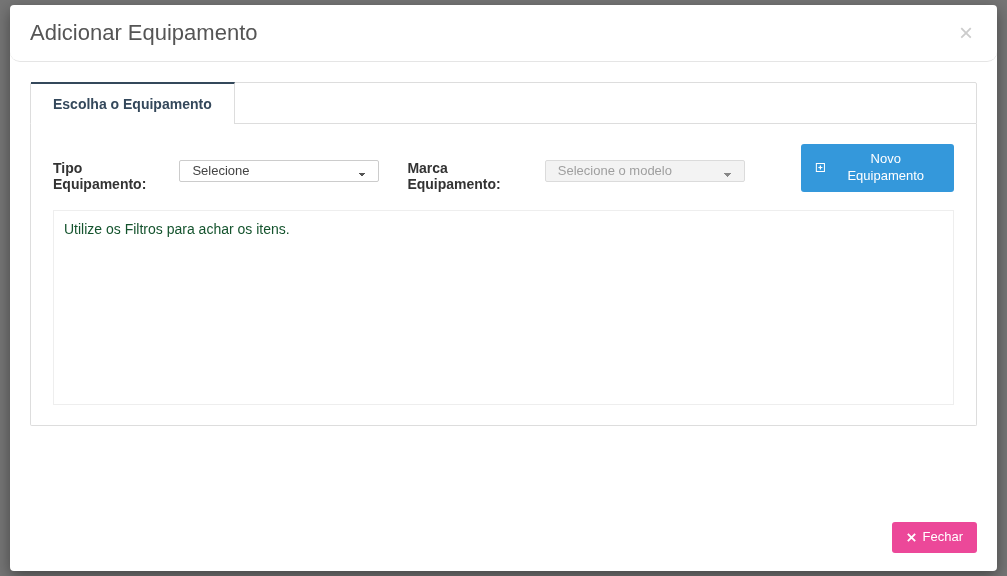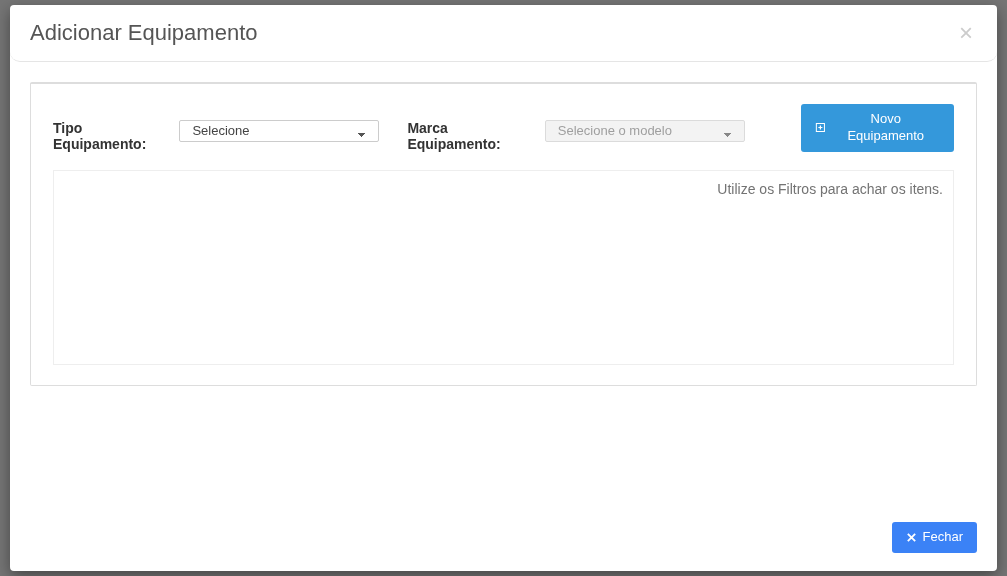--- a/index.html
+++ b/index.html
@@ -131,28 +131,28 @@
       gap: 6px;
       border: none;
       border-radius: 3px;
       padding: 7px 14px;
       font-size: 13px;
       cursor: pointer;
       color: #fff;
       line-height: 1.3;
     }
     .btn-primary { background: #3498db; }
-    .btn-danger { background: #3b82f6; margin-top: 16px; }
+    .btn-danger { background: #ec4899; margin-top: 16px; }
     .btn svg { width: 11px; height: 11px; fill: currentColor; }
     .results {
       border: 1px solid #eee;
       min-height: 195px;
       padding: 10px;
-      text-align: right;
-      color: #737373;
+      text-align: left;
+      color: #14532d;
       font-size: 14px;
     }
     .modal-footer {
       padding: 15px 20px 18px;
       display: flex;
       justify-content: flex-end;
     }
   </style>
 </head>
 <body>
@@ -160,20 +160,23 @@
 <div class="modal">
 
   <div class="modal-header">
     <h3 class="modal-title">Adicionar Equipamento</h3>
     <button class="close">×</button>
   </div>
 
   <div class="modal-body">
 
     <ul class="tabs">
+      <li class="tab active">
+        <span>Escolha o Equipamento</span>
+      </li>
     </ul>
 
     <div class="tab-panel">
 
       <div class="filter-row">
         <div class="field">
           <label>Tipo Equipamento:</label>
           <select class="select">
             <option>Selecione</option>
           </select>

